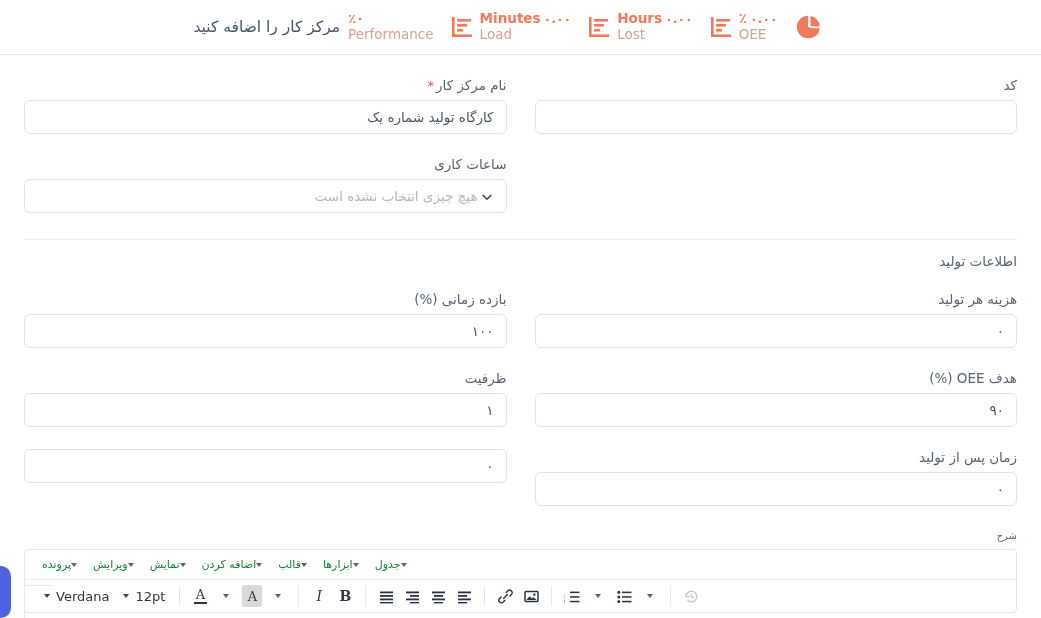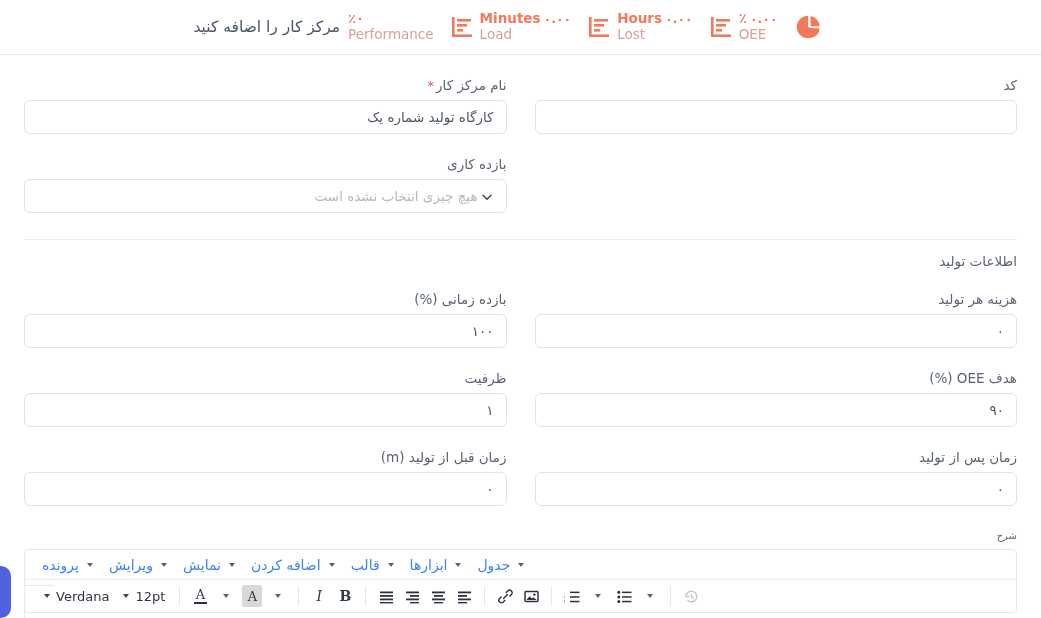--- a/index.html
+++ b/index.html
@@ -225,24 +225,24 @@
     padding: 0 10px;
     gap: 2px;
     border-bottom: 1px solid #eceef1;
     direction: rtl;
   }
 
   .menu-item {
     display: flex;
     flex-direction: row-reverse;
     align-items: center;
-    gap: 8px;
+    gap: 0;
     padding: 3px 7px;
-    font-size: 14px;
-    color: #3b82f6;
+    font-size: 11px;
+    color: #15803d;
     border-radius: 3px;
     cursor: pointer;
     white-space: nowrap;
   }
 
   .caret {
     width: 0; height: 0;
     border-left: 3.5px solid transparent;
     border-right: 3.5px solid transparent;
     border-top: 4px solid #5c6370;
@@ -450,21 +450,21 @@
       </div>
       <div class="field">
         <label class="field-label"><span>نام مرکز کار</span><span class="req-star">*</span></label>
         <input class="text-input" type="text" value="کارگاه تولید شماره یک" style="">
       </div>
     </div>
 
     <div class="field-row">
       <div class="field"></div>
       <div class="field">
-        <label class="field-label">بازده کاری</label>
+        <label class="field-label">ساعات کاری</label>
         <div class="select-wrap">
           <div class="select-box">
             <span class="select-placeholder">هیچ چیزی انتخاب نشده است</span>
             <span class="chev">
               <svg width="14" height="14" viewBox="0 0 14 14">
                 <path d="M3 5.2 L7 9.2 L11 5.2" stroke="#3f4854" stroke-width="1.5" fill="none" stroke-linecap="round" stroke-linejoin="round"></path>
               </svg>
             </span>
           </div>
         </div>
@@ -495,21 +495,20 @@
         <input class="text-input" type="text" value="۱" style="">
       </div>
     </div>
 
     <div class="field-row">
       <div class="field">
         <label class="field-label">زمان پس از تولید</label>
         <input class="text-input" type="text" value="۰" style="">
       </div>
       <div class="field">
-        <label class="field-label">زمان قبل از تولید (m)</label>
         <input class="text-input" type="text" value="۰" style="">
       </div>
     </div>
 
     <div class="desc-label">شرح</div>
 
     <div class="editor">
 
       <div class="editor-menubar">
         <div class="menu-item">

